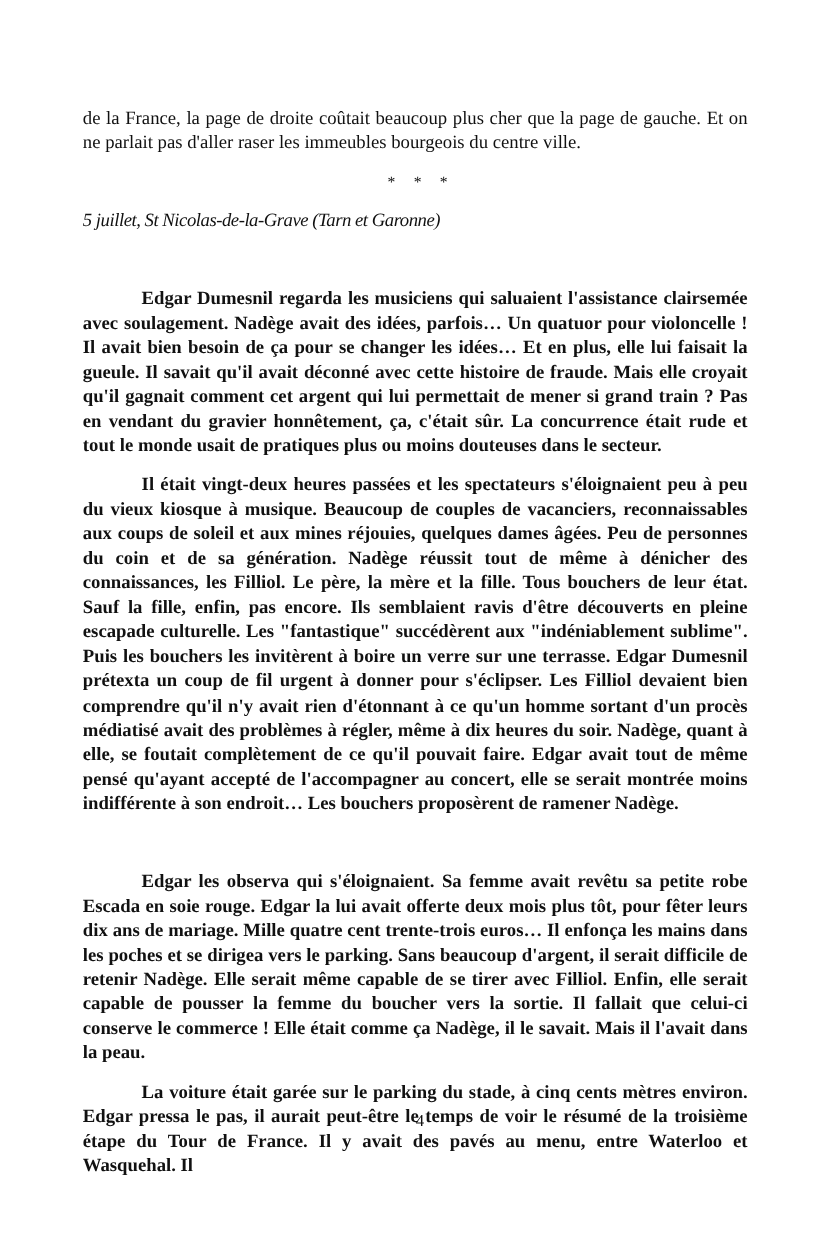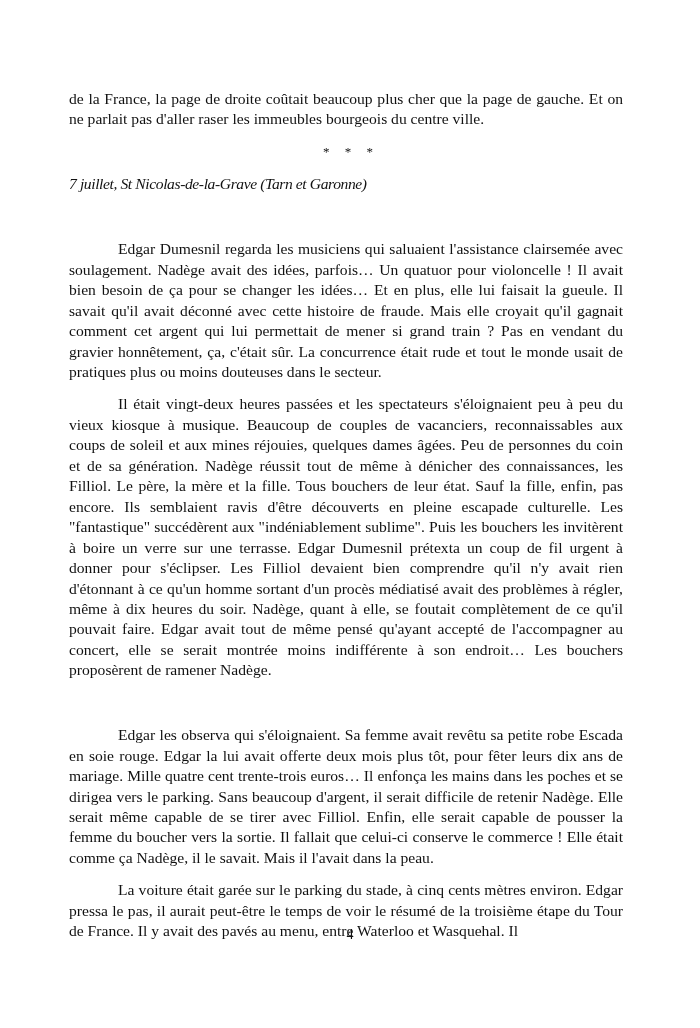--- a/index.html
+++ b/index.html
@@ -9,42 +9,42 @@
     left: 57px;
     top: 77px;
     width: 578px;
     font-family: "Liberation Serif", serif;
     font-size: 15.6px;
     line-height: 20.45px;
     color: #111111;
     text-align: justify;
   }
   .page p { margin: 12px; }
-  .page p.indent { text-indent: 49px; }
+  .page p.indent { text-indent: 49px; font-weight: bold; }
   .sep { text-align: center; letter-spacing: 6px; font-size: 13px; padding-left: 10px; }
   .dateline { font-style: italic; letter-spacing: -0.4px; }
   .blank { height: 20.45px; }
   .pagenum {
     position: absolute;
     top: 927px;
     left: 0;
     width: 700px;
     text-align: center;
     font-family: "Liberation Serif", serif;
     font-size: 14px;
     color: #111111;
   }
 </style>
 </head>
 <body>
 
 <div class="page">
   <p>de la France, la page de droite coûtait beaucoup plus cher que la page de gauche. Et on ne parlait pas d'aller raser les immeubles bourgeois du centre ville.</p>
   <p class="sep">* * *</p>
-  <p class="dateline">7 juillet, St Nicolas-de-la-Grave (Tarn et Garonne)</p>
+  <p class="dateline">5 juillet, St Nicolas-de-la-Grave (Tarn et Garonne)</p>
   <div class="blank"></div>
   <p class="indent">Edgar Dumesnil regarda les musiciens qui saluaient l'assistance clairsemée avec soulagement. Nadège avait des idées, parfois… Un quatuor pour violoncelle ! Il avait bien besoin de ça pour se changer les idées… Et en plus, elle lui faisait la gueule. Il savait qu'il avait déconné avec cette histoire de fraude. Mais elle croyait qu'il gagnait comment cet argent qui lui permettait de mener si grand train ? Pas en vendant du gravier honnêtement, ça, c'était sûr. La concurrence était rude et tout le monde usait de pratiques plus ou moins douteuses dans le secteur.</p>
   <p class="indent">Il était vingt-deux heures passées et les spectateurs s'éloignaient peu à peu du vieux kiosque à musique. Beaucoup de couples de vacanciers, reconnaissables aux coups de soleil et aux mines réjouies, quelques dames âgées. Peu de personnes du coin et de sa génération. Nadège réussit tout de même à dénicher des connaissances, les Filliol. Le père, la mère et la fille. Tous bouchers de leur état. Sauf la fille, enfin, pas encore. Ils semblaient ravis d'être découverts en pleine escapade culturelle. Les "fantastique" succédèrent aux "indéniablement sublime".  Puis les bouchers les invitèrent à boire un verre sur une terrasse. Edgar Dumesnil prétexta un coup de fil urgent à donner pour s'éclipser. Les Filliol devaient bien comprendre qu'il n'y avait rien d'étonnant à ce qu'un homme sortant d'un procès médiatisé avait des problèmes à régler, même à dix heures du soir. Nadège, quant à elle, se foutait complètement de ce qu'il pouvait faire. Edgar avait tout de même pensé qu'ayant accepté de l'accompagner au concert, elle se serait montrée moins indifférente à son endroit… Les bouchers proposèrent de ramener Nadège.</p>
   <div class="blank"></div>
   <p class="indent">Edgar les observa qui s'éloignaient. Sa femme avait revêtu sa petite robe Escada en soie rouge. Edgar la lui avait offerte deux mois plus tôt, pour fêter leurs dix ans de mariage. Mille quatre cent trente-trois euros… Il enfonça les mains dans les poches et se dirigea vers le parking. Sans beaucoup d'argent, il serait difficile de retenir Nadège. Elle serait même capable de se tirer avec Filliol. Enfin, elle serait capable de pousser la femme du boucher vers la sortie. Il fallait que celui-ci conserve le commerce ! Elle était comme ça Nadège, il le savait. Mais il l'avait dans la peau.</p>
   <p class="indent">La voiture était garée sur le parking du stade, à cinq cents mètres environ. Edgar pressa le pas, il aurait peut-être le temps de voir le résumé de la troisième étape du Tour de France. Il y avait des pavés au menu, entre Waterloo et Wasquehal. Il</p>
 </div>
 
 <div class="pagenum">4</div>
 

